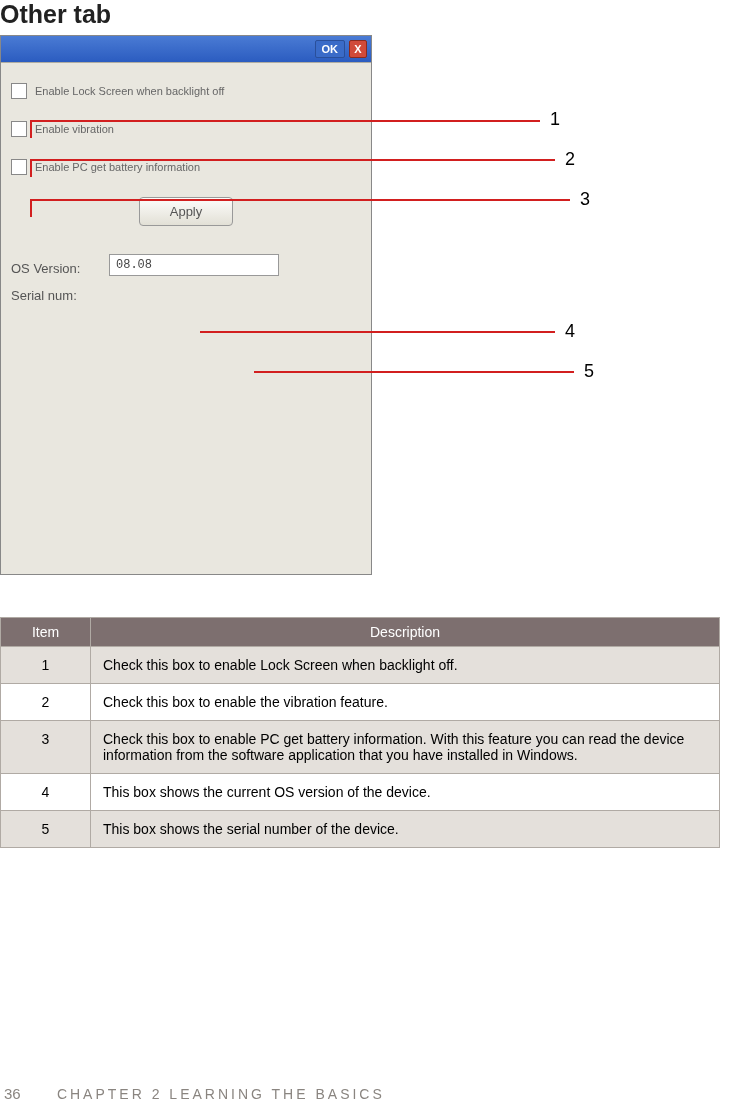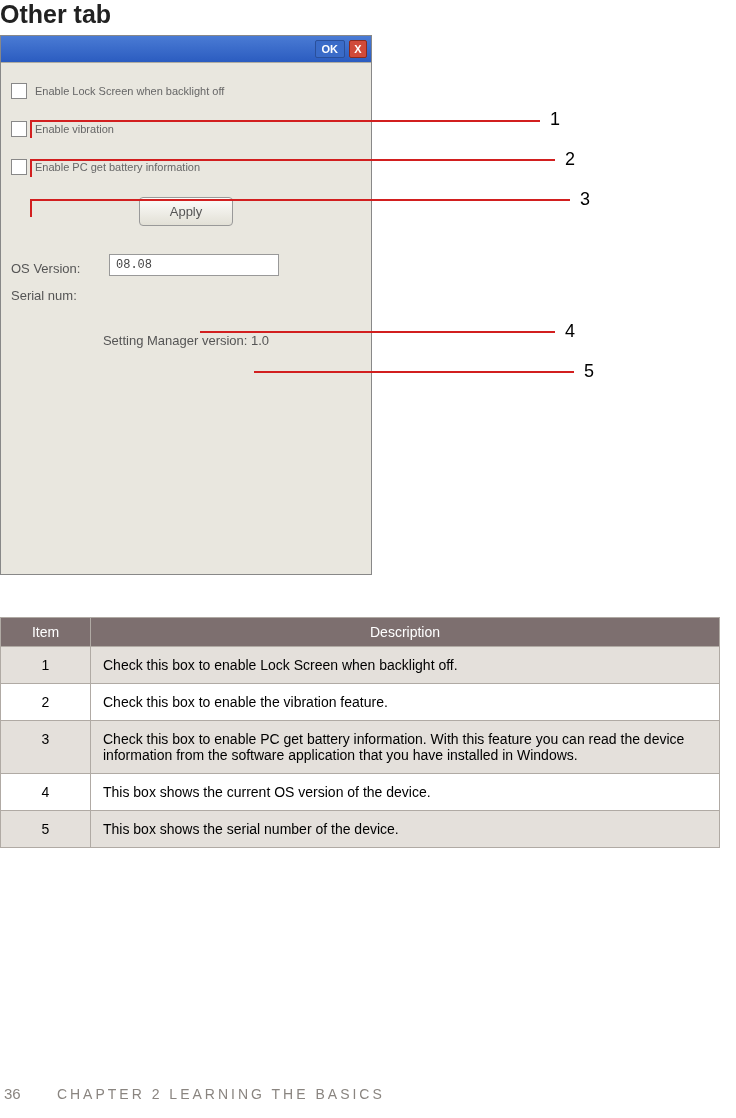--- a/index.html
+++ b/index.html
@@ -247,21 +247,20 @@
       <div class="apply-row">
         <div class="apply-btn">Apply</div>
       </div>
       <div class="field-row">
         <span class="field-label">OS Version:</span>
         <div class="text-field">08.08</div>
       </div>
       <div class="field-row">
         <span class="field-label">Serial num:</span>
       </div>
-      <div class="version-row">Setting Manager version: 1.0</div>
     </div>
   </div>
 
   <div class="callout" style="left:30px; top:85px; width:510px;">
     <div class="v" style="left:0; top:0; height:18px;"></div>
   </div>
   <div class="callout-num" style="left:550px; top:74px;">1</div>
 
   <div class="callout" style="left:30px; top:124px; width:525px;">
     <div class="v" style="left:0; top:0; height:18px;"></div>

